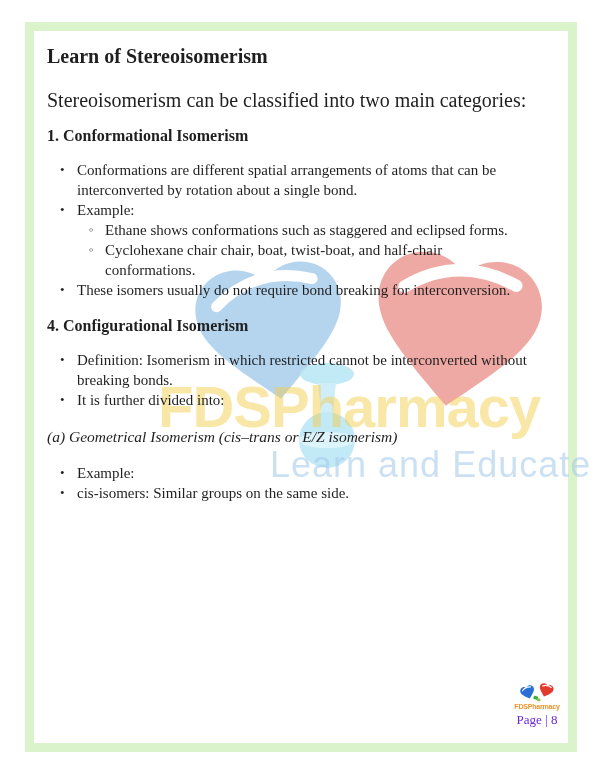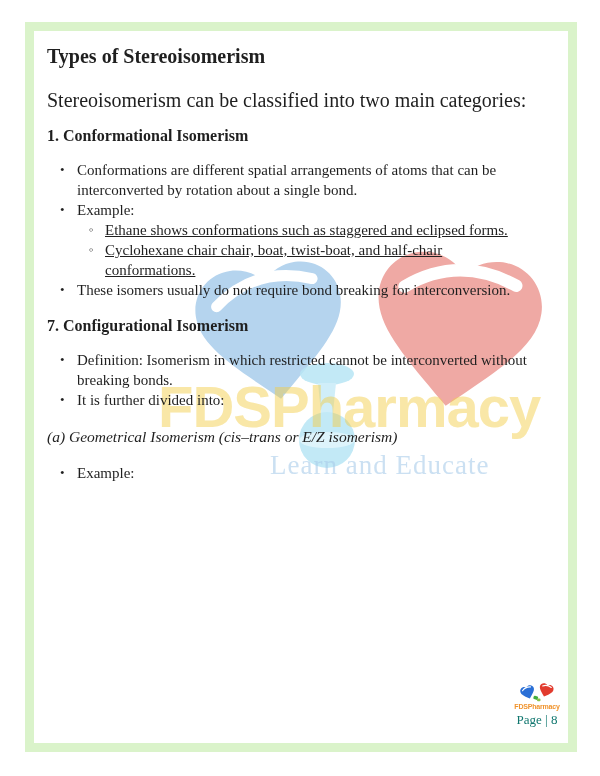--- a/index.html
+++ b/index.html
@@ -26,22 +26,22 @@
   .wm-brand {
     position: absolute; left: 124px; top: 346px;
     font-family: "Liberation Sans", sans-serif;
     font-weight: bold; font-size: 58px; line-height: 60px;
     color: rgba(242, 205, 72, 0.48);
     letter-spacing: -1px;
     white-space: nowrap;
   }
   .wm-tagline {
     position: absolute; left: 236px; top: 419px;
-    font-family: Liberation Serif, serif;
-    font-size: 27px; line-height: 30px;
+    font-family: Liberation Sans, sans-serif;
+    font-size: 36px; line-height: 30px;
     color: rgba(168, 203, 233, 0.6);
     letter-spacing: 1px;
     white-space: nowrap;
   }
   
   .content {
     position: relative; z-index: 2;
     padding: 13px 10px 0 13px;
   }
   .content h1 {
@@ -59,41 +59,41 @@
     margin: 17px 0 16px 0;
   }
   ul.list { list-style: none; margin: 0 0 2px 0; padding: 0; font-size: 15px; line-height: 20px; }
   ul.sub  { list-style: none; margin: 0; padding: 0; }
   li.l1 { position: relative; padding-left: 30px; max-width: 483px; }
   li.l1::before {
     content: "\2022";
     position: absolute; left: 13px; top: 0px;
     font-size: 13px; color: #1f1f1f;
   }
-  li.l2 { position: relative; padding-left: 28px; max-width: 425px; text-decoration: underline; }
+  li.l2 { position: relative; padding-left: 28px; max-width: 425px; }
   li.l2::before {
     content: "\25E6";
     position: absolute; left: 12px; top: 0px;
     font-size: 13px; color: #3c3c3c;
   }
   
   .footer {
     position: absolute; right: 36px; top: 682px;
     width: 54px; text-align: center; z-index: 2;
   }
   .footer-logo { display: block; margin: 0 auto; }
   .footer-brand {
     font-family: "Liberation Sans", sans-serif;
     font-weight: bold; font-size: 7px; line-height: 8px;
     color: #f0932c; letter-spacing: -0.2px;
     margin-top: -3px; white-space: nowrap;
   }
   .footer-page {
     font-size: 13px; line-height: 16px;
-    color: #0f766e; margin-top: 1px; white-space: nowrap;
+    color: #6d28d9; margin-top: 1px; white-space: nowrap;
   }
 </style>
 </head>
 <body>
 
 <div class="page">
   <div class="frame">
 
     <div class="watermark">
       <svg class="wm-svg" width="400" height="270" viewBox="0 0 400 270">
@@ -113,21 +113,21 @@
           <path d="M149 154 L167 154 L164 184 L152 184 Z" fill="#c8ecf9"></path>
           <circle cx="158" cy="211" r="28" fill="#b8e6f5"></circle>
           <ellipse cx="158" cy="211" rx="28" ry="8" fill="#d9f3fb"></ellipse>
         </g>
       </svg>
       <div class="wm-brand">FDSPharmacy</div>
       <div class="wm-tagline">Learn and Educate</div>
     </div>
 
     <div class="content">
-      <h1>Types of Stereoisomerism</h1>
+      <h1>Learn of Stereoisomerism</h1>
 
       <p class="intro">Stereoisomerism can be classified into two main categories:</p>
 
       <h2>1. Conformational Isomerism</h2>
       <ul class="list">
         <li class="l1">
           <span>Conformations are different spatial arrangements of atoms that can be interconverted by rotation about a single bond.</span>
         </li>
         <li class="l1">
           <span>Example:</span>
@@ -138,36 +138,39 @@
             <li class="l2">
               <span>Cyclohexane chair chair, boat, twist-boat, and half-chair conformations.</span>
             </li>
           </ul>
         </li>
         <li class="l1">
           <span>These isomers usually do not require bond breaking for interconversion.</span>
         </li>
       </ul>
 
-      <h2>7. Configurational Isomerism</h2>
+      <h2>4. Configurational Isomerism</h2>
       <ul class="list">
         <li class="l1">
           <span>Definition: Isomerism in which restricted cannot be interconverted without breaking bonds.</span>
         </li>
         <li class="l1">
           <span>It is further divided into:</span>
         </li>
       </ul>
 
       <h3>(a) Geometrical Isomerism (cis–trans or E/Z isomerism)</h3>
       <ul class="list">
         <li class="l1">
           <span>Example:</span>
           <ul class="sub">
           </ul>
+        </li>
+        <li class="l1">
+          <span>cis-isomers: Similar groups on the same side.</span>
         </li>
       </ul>
     </div>
   </div>
 
   <div class="footer">
     <svg class="footer-logo" width="40" height="24" viewBox="0 0 40 24">
       <g transform="translate(2,2) scale(0.70) rotate(-18 12 10)">
         <path fill="#2a6fd6" d="M12 21.3 L10.55 20 C5.4 15.36 2 12.28 2 8.5 C2 5.42 4.42 3 7.5 3 C9.24 3 10.91 3.81 12 5.09 C13.09 3.81 14.76 3 16.5 3 C19.58 3 22 5.42 22 8.5 C22 12.28 18.6 15.36 13.45 20 L12 21.3 Z"></path>
         <path fill="none" stroke="#ffffff" stroke-width="1.6" stroke-linecap="round" d="M5.5 7.5 Q 11 3.2 18 5.8"></path>

